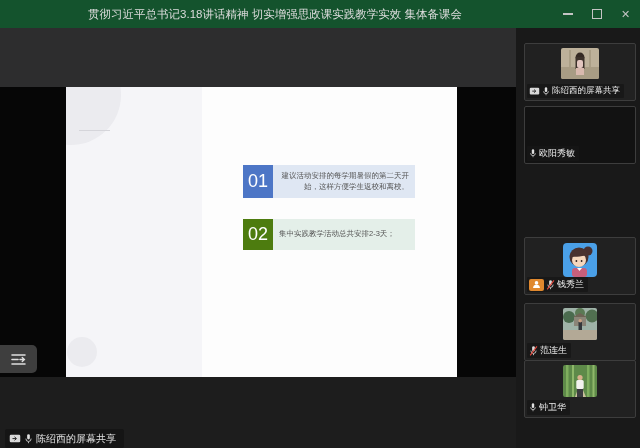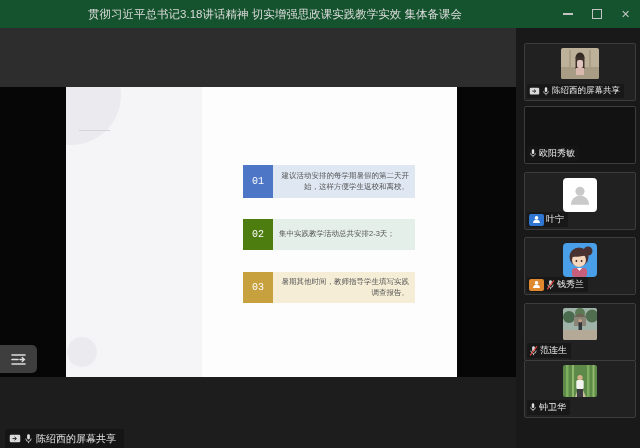--- a/index.html
+++ b/index.html
@@ -24,21 +24,21 @@
   
   .slide{position:absolute;left:66px;top:59px;width:391px;height:290px;background:#fdfdfd;overflow:hidden;}
   .slide-left{position:absolute;left:0;top:0;width:136px;height:290px;background:#f5f5f8;}
   .deco-big{position:absolute;left:-45px;top:-42px;width:100px;height:100px;border-radius:50%;background:#ebebef;}
   .deco-line{position:absolute;left:13px;top:43px;width:31px;height:1px;background:#d5d5da;}
   .deco-small{position:absolute;left:1px;top:250px;width:30px;height:30px;border-radius:50%;background:#ebebef;}
   .slide-title{position:absolute;left:15px;top:84px;font-size:17px;line-height:1.3;
                font-weight:700;color:#3c64c8;letter-spacing:1px;}
   .row{position:absolute;left:177px;display:flex;}
   .row .num{width:30px;display:flex;align-items:center;justify-content:center;
-            color:#fff;font-size:10px;font-family:Liberation Mono, monospace;}
+            color:#fff;font-size:18px;}
   .row .bar{width:130px;padding:3px 6px;display:flex;align-items:center;
             font-size:7.5px;line-height:1.4;color:#555;text-align:right;}
   .row1{top:78px;}  .row1 .num,.row1 .bar{height:33px;}
   .row2{top:132px;} .row2 .num,.row2 .bar{height:31px;}
   .row3{top:185px;} .row3 .num,.row3 .bar{height:31px;}
   .row1 .num{background:#4d76c6;} .row1 .bar{background:#dfe7f3;height:27px;}
   .row2 .num{background:#4d7c0f;} .row2 .bar{background:#e4efe9;height:25px;}
   .row3 .num{background:#c7a13e;} .row3 .bar{background:#f5edd6;height:25px;}
 
   
@@ -98,24 +98,20 @@
 
 
     <div class="row row1">
       <div class="num">01</div>
       <div class="bar">建议活动安排的每学期暑假的第二天开始，这样方便学生返校和离校。</div>
     </div>
     <div class="row row2">
       <div class="num">02</div>
       <div class="bar">集中实践教学活动总共安排2-3天；</div>
     </div>
-    <div class="row row3">
-      <div class="num">03</div>
-      <div class="bar">暑期其他时间，教师指导学生填写实践调查报告。</div>
-    </div>
   </div>
 
   <div class="toolbar-toggle">
     <svg class="icon" width="17" height="13" viewBox="0 0 18 14">
       <g stroke="#dedede" stroke-width="1.7" fill="none" stroke-linecap="round">
         <line x1="2" y1="2.2" x2="16" y2="2.2"></line>
         <line x1="2" y1="7" x2="8.5" y2="7"></line>
         <path d="M10.5 7h4.5M13 4.8L15.4 7L13 9.2" stroke-width="1.4"></path>
         <line x1="2" y1="11.8" x2="16" y2="11.8"></line>
       </g>
@@ -167,37 +163,20 @@
     <div class="tile-label">
       <svg class="icon" width="8" height="11" viewBox="0 0 12 14">
         <rect x="4.2" y="0.6" width="3.6" height="7" rx="1.8" fill="#e0e0e0"></rect>
         <path d="M2.5 6.5a3.5 3.8 0 0 0 7 0" fill="none" stroke="#e0e0e0" stroke-width="1.1"></path>
         <line x1="6" y1="10.8" x2="6" y2="12.6" stroke="#e0e0e0" stroke-width="1.1"></line>
       </svg>
       <span class="nm">欧阳秀敏</span>
     </div>
   </div>
 
-  <div class="tile t3">
-    <div class="avatar-box avatar-white">
-      <svg class="icon" width="26" height="26" viewBox="0 0 24 24">
-        <circle cx="12" cy="8.6" r="4.2" fill="#c9c9c9"></circle>
-        <path d="M3.5 21a8.5 8.5 0 0 1 17 0z" fill="#c9c9c9"></path>
-      </svg>
-    </div>
-    <div class="tile-label">
-      <span class="badge badge-blue">
-        <svg width="9" height="9" viewBox="0 0 10 10">
-          <circle cx="5" cy="3.2" r="2" fill="#fff"></circle>
-          <path d="M1.2 9a3.8 3.8 0 0 1 7.6 0z" fill="#fff"></path>
-        </svg>
-      </span>
-      <span class="nm">叶宁</span>
-    </div>
-  </div>
 
   <div class="tile t4">
     <div class="avatar-box avatar-blue">
       <svg class="icon" width="34" height="34" viewBox="0 0 34 34">
         <circle cx="25" cy="8" r="4.5" fill="#483030"></circle>
         <circle cx="16" cy="14" r="9.5" fill="#4a3230"></circle>
         <circle cx="16" cy="17" r="7" fill="#f6d7bd"></circle>
         <path d="M7 14a9.5 8 0 0 1 18-2c-3 1-13 2-18 2z" fill="#4a3230"></path>
         <circle cx="13.4" cy="18" r="0.9" fill="#2c2020"></circle>
         <circle cx="18.6" cy="18" r="0.9" fill="#2c2020"></circle>

